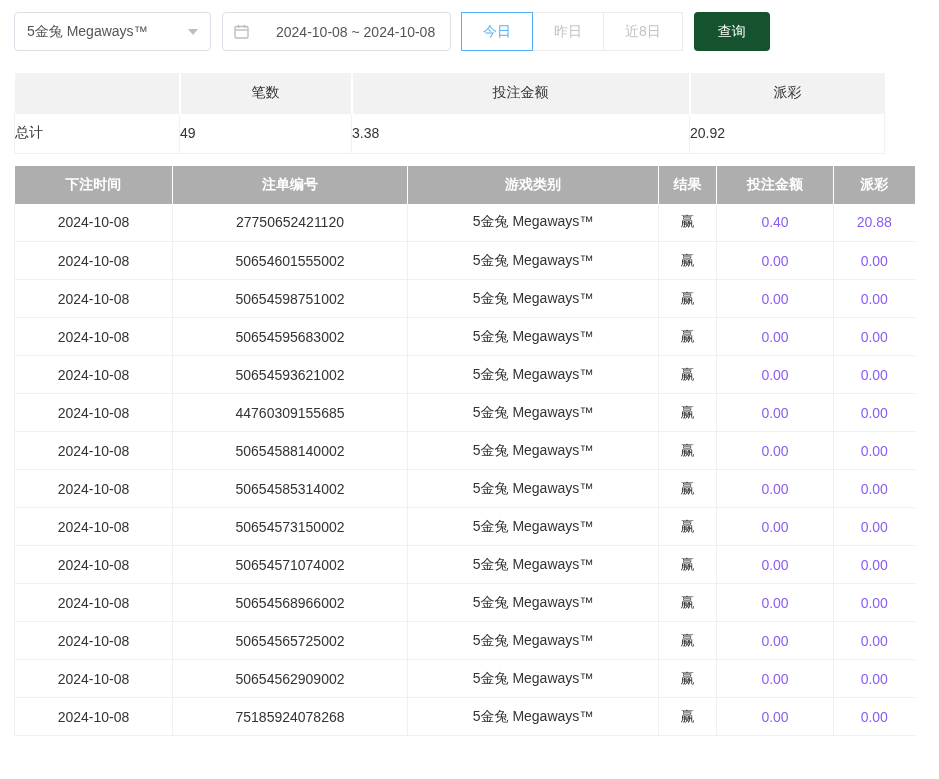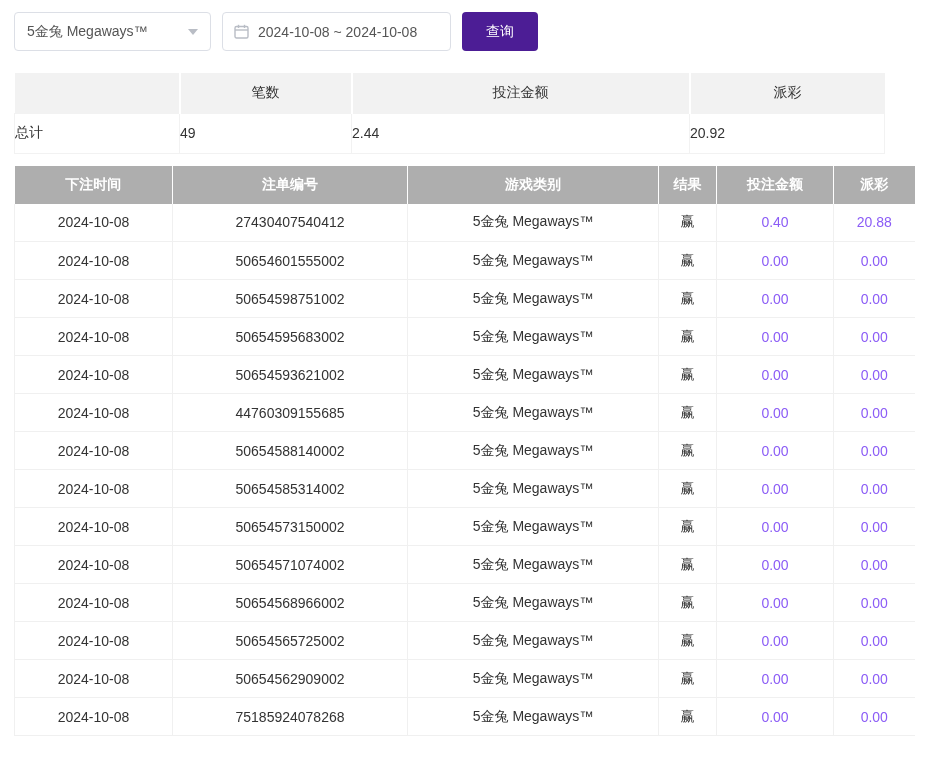--- a/index.html
+++ b/index.html
@@ -20,32 +20,32 @@
 
   .filters { display:flex; align-items:center; margin-bottom:22px; }
   .select-box {
     width:197px; height:39px; border:1px solid #dcdfe6; border-radius:4px;
     display:flex; align-items:center; justify-content:space-between;
     padding:0 12px; font-size:14px; color:#555; background:#fff; cursor:pointer;
   }
   .caret-down { width:0; height:0; border:5px solid transparent; border-top:6px solid #b9bdc5; margin-top:6px; }
   .date-box {
     width:229px; height:39px; border:1px solid #dcdfe6; border-radius:4px;
-    display:flex; align-items:center; gap:9px; padding:0 11px;
+    display:flex; align-items:center; gap:27px; padding:0 11px;
     font-size:14px; color:#555; margin-left:11px; background:#fff; cursor:pointer;
   }
   .btn-group { display:flex; margin-left:11px; }
   .quick-btn {
     height:39px; padding:0 21px; font-size:14px; background:#fff;
     border:1px solid #ececec; color:#c3c3c3; margin-left:-1px; cursor:pointer;
     font-family:inherit;
   }
   .quick-btn.active { border:1px solid #54b0f8; color:#54b0f8; position:relative; z-index:1; }
   .query-btn {
-    height:39px; padding:0 24px; font-size:14px; background:#4c1d95; color:#fff;
+    height:39px; padding:0 24px; font-size:14px; background:#14532d; color:#fff;
     border:none; border-radius:4px; margin-left:11px; cursor:pointer; font-family:inherit;
   }
 
   table { border-collapse:collapse; font-size:14px; table-layout:fixed; }
   .summary-table { width:870px; margin-bottom:12px; }
   .summary-table th {
     background:#f2f2f2; height:40px; font-weight:normal; color:#333;
     border-right:2px solid #fff; text-align:center;
   }
   .summary-table th:last-child { border-right:none; }
@@ -79,20 +79,25 @@
       <span class="caret-down"></span>
     </div>
     <div class="date-box">
       <svg width="15" height="15" viewBox="0 0 15 15">
         <rect x="1" y="2.5" width="13" height="11.5" rx="1.5" fill="none" stroke="#b9bdc5" stroke-width="1.4"></rect>
         <line x1="1" y1="6" x2="14" y2="6" stroke="#b9bdc5" stroke-width="1.4"></line>
         <line x1="4.5" y1="0.8" x2="4.5" y2="4" stroke="#b9bdc5" stroke-width="1.4"></line>
         <line x1="10.5" y1="0.8" x2="10.5" y2="4" stroke="#b9bdc5" stroke-width="1.4"></line>
       </svg>
       <span>2024-10-08 ~ 2024-10-08</span>
+    </div>
+    <div class="btn-group">
+      <button class="quick-btn active">今日</button>
+      <button class="quick-btn">昨日</button>
+      <button class="quick-btn">近8日</button>
     </div>
     <button class="query-btn">查询</button>
   </div>
 
   <table class="summary-table">
     <colgroup>
         <col class="sc0">
         <col class="sc1">
         <col class="sc2">
         <col class="sc3">
@@ -102,21 +107,21 @@
         <th></th>
         <th>笔数</th>
         <th>投注金额</th>
         <th>派彩</th>
       </tr>
     </thead>
     <tbody>
       <tr>
         <td>总计</td>
         <td>49</td>
-        <td>2.44</td>
+        <td>3.38</td>
         <td>20.92</td>
       </tr>
     </tbody>
   </table>
 
   <table class="detail-table">
     <colgroup>
         <col class="dc0">
         <col class="dc1">
         <col class="dc2">
@@ -130,21 +135,21 @@
         <th>注单编号</th>
         <th>游戏类别</th>
         <th>结果</th>
         <th>投注金额</th>
         <th>派彩</th>
       </tr>
     </thead>
     <tbody>
         <tr>
           <td class="col-0">2024-10-08</td>
-          <td class="col-1">27430407540412</td>
+          <td class="col-1">27750652421120</td>
           <td class="col-2">5金兔 Megaways™</td>
           <td class="col-3">赢</td>
           <td class="col-4">0.40</td>
           <td class="col-5">20.88</td>
         </tr>
         <tr>
           <td class="col-0">2024-10-08</td>
           <td class="col-1">50654601555002</td>
           <td class="col-2">5金兔 Megaways™</td>
           <td class="col-3">赢</td>

